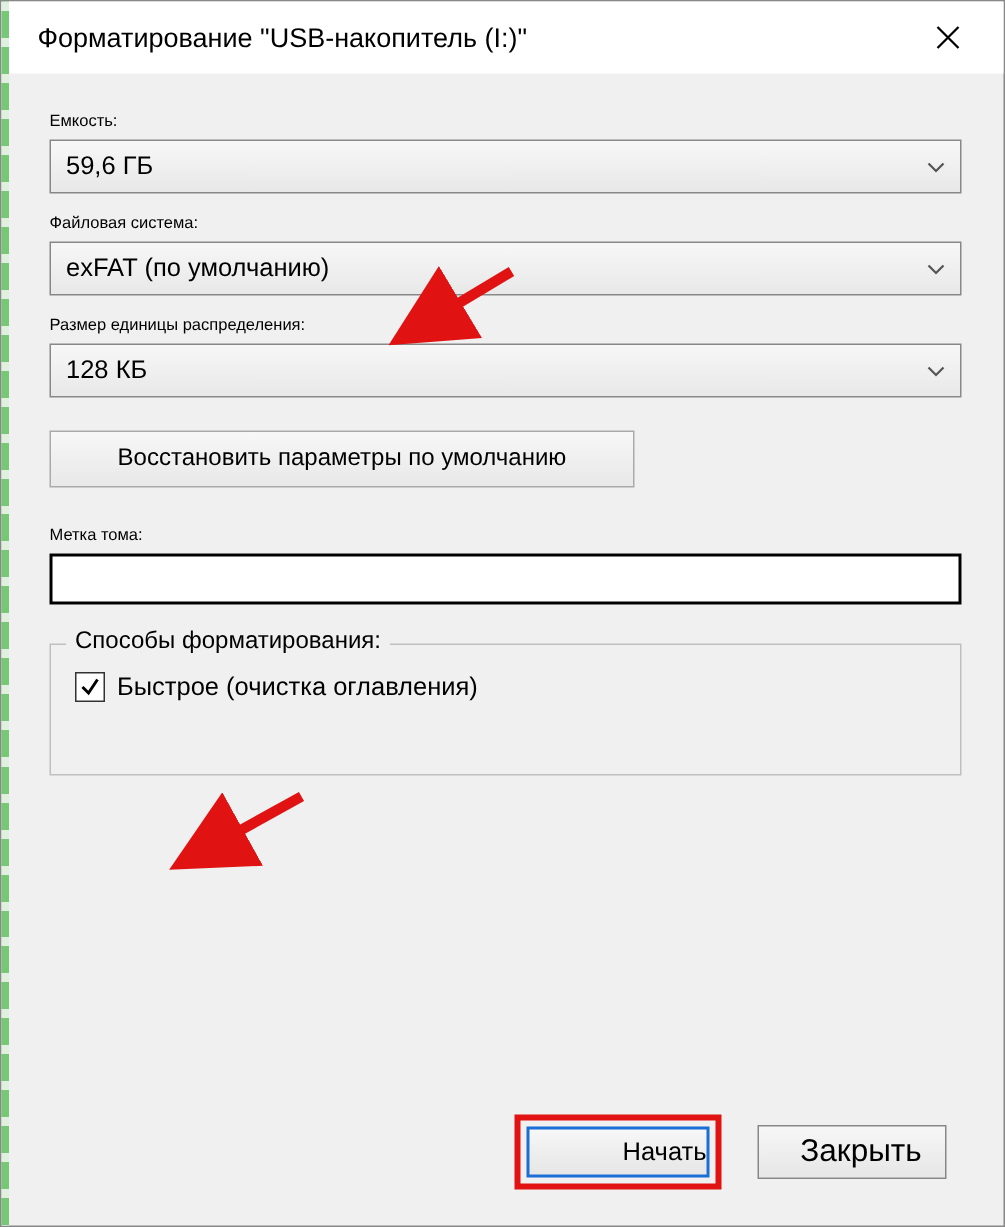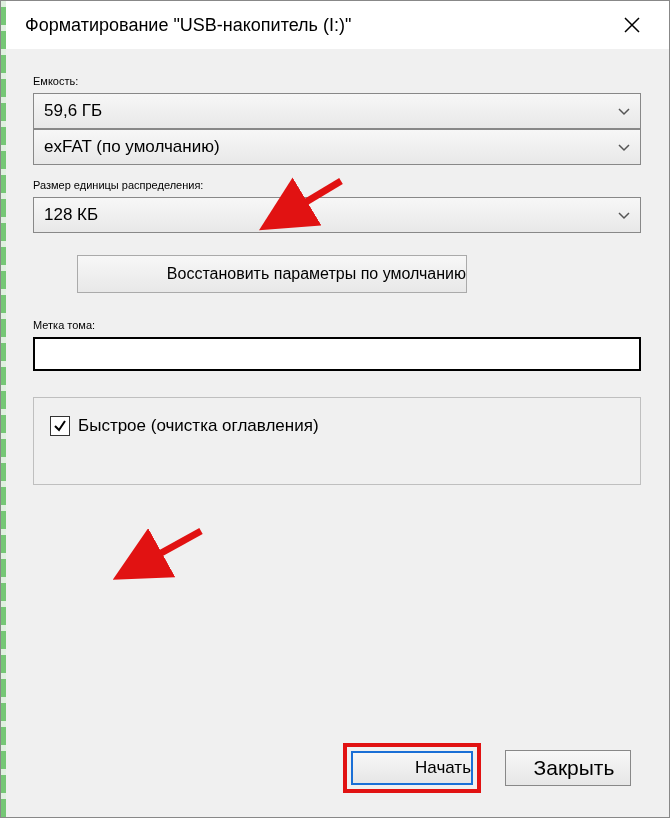--- a/index.html
+++ b/index.html
@@ -69,25 +69,24 @@
     font-size: 14px;
     color: #555;
   }
   .restore-btn {
     width: 390px;
     height: 38px;
     border: 1px solid #aaa;
     background: linear-gradient(#f7f7f7,#e8e8e8);
     display: flex;
     align-items: center;
-    justify-content: flex-end;
+    justify-content: center;
     margin-top: 22px;
     cursor: pointer;
     font-size: 16px;
-    margin-left: 44px;
   }
   .text-input {
     width: 100%;
     height: 34px;
     border: 2px solid #000;
     background: #fff;
     padding: 0 8px;
     font-size: 17px;
   }
   .fieldset {
@@ -178,20 +177,21 @@
     <div class="label">Емкость:</div>
     <div class="dropdown">
       <span>59,6 ГБ</span>
       <span class="chevron">
         <svg width="12" height="8" viewBox="0 0 12 8">
             <path d="M1 1 L6 6 L11 1" stroke="#555" stroke-width="1.5" fill="none"></path>
           </svg>
       </span>
     </div>
 
+    <div class="label">Файловая система:</div>
     <div class="dropdown">
       <span>exFAT (по умолчанию)</span>
       <span class="chevron">
         <svg width="12" height="8" viewBox="0 0 12 8">
             <path d="M1 1 L6 6 L11 1" stroke="#555" stroke-width="1.5" fill="none"></path>
           </svg>
       </span>
     </div>
 
     <div class="label">Размер единицы распределения:</div>
@@ -205,20 +205,21 @@
     </div>
 
     <div class="restore-btn">
       <span>Восстановить параметры по умолчанию</span>
     </div>
 
     <div class="label" style="margin-top:26px">Метка тома:</div>
     <input class="text-input" type="text" value="" style="">
 
     <div class="fieldset">
+      <span class="legend">Способы форматирования:</span>
       <div class="checkbox-row">
         <div class="checkbox">
           <svg width="14" height="14" viewBox="0 0 14 14">
               <path d="M2 7 L6 11 L12 2" stroke="#000" stroke-width="2" fill="none"></path>
             </svg>
         </div>
         <span>Быстрое (очистка оглавления)</span>
       </div>
     </div>
 

